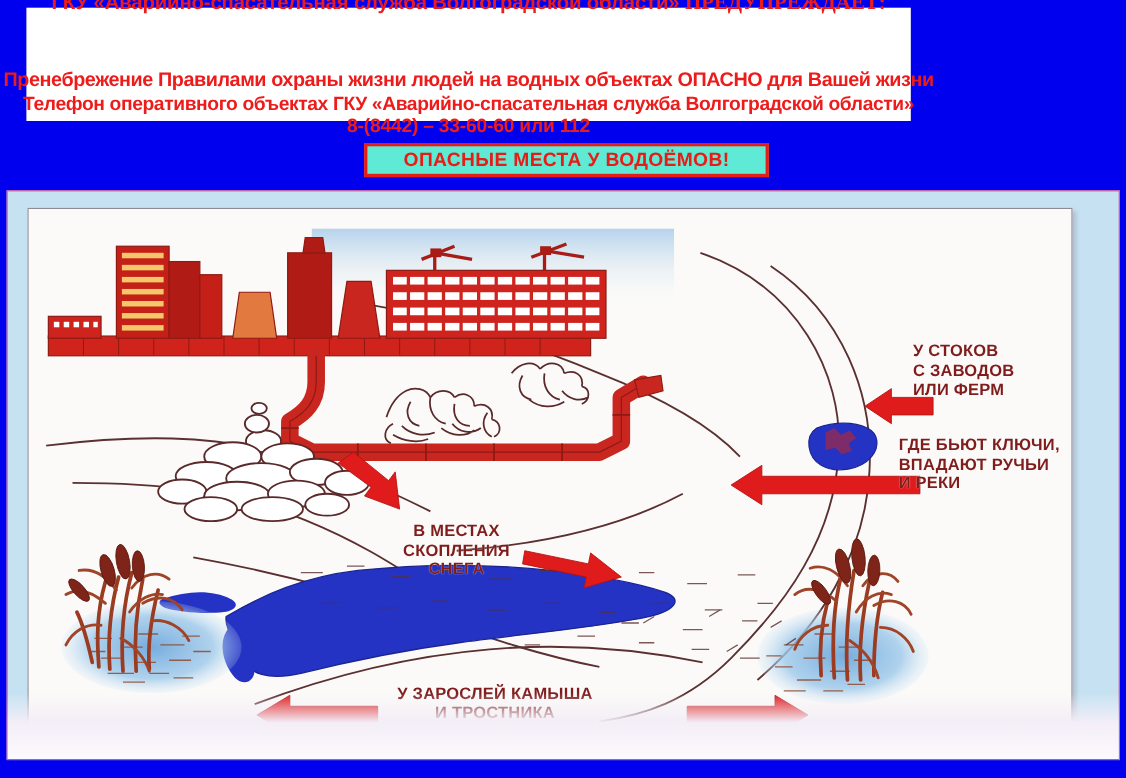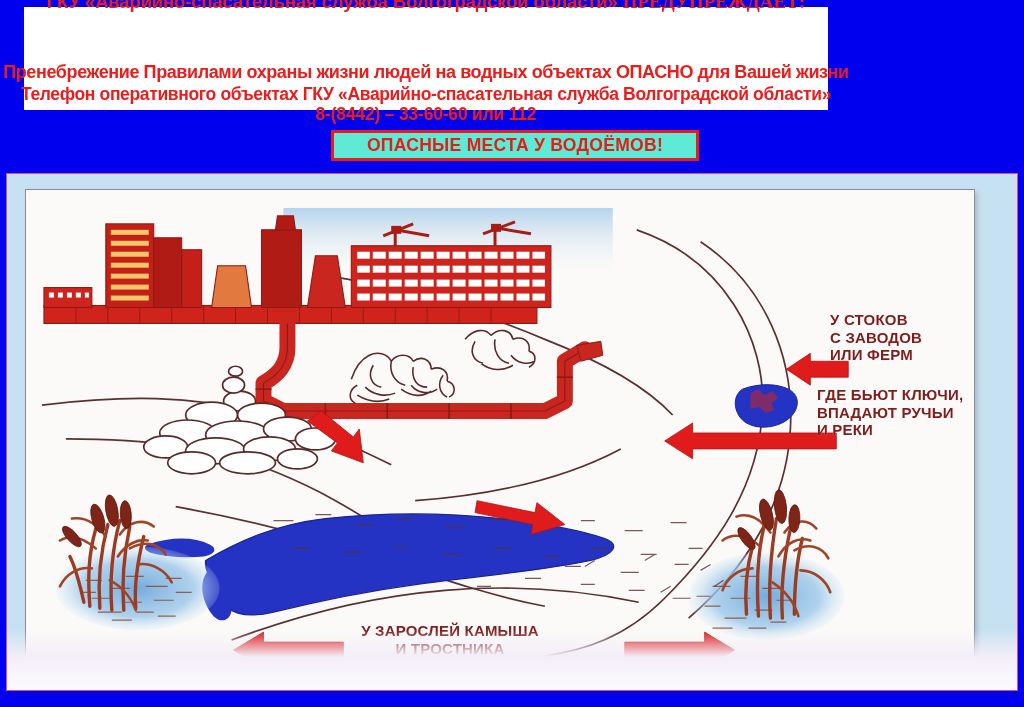--- a/index.html
+++ b/index.html
@@ -413,18 +413,21 @@
 
       <g>
         <path d="M600,454 L680,454 L680,444 L710,462 L680,480 L680,470 L600,470 Z" fill="#E01B1B" stroke="#B31212" stroke-width="0.8"></path>
       </g>
     </svg>
   </div>
 
   <div class="diag-label" id="label-stoki" style="left:823px; top:137px;">У СТОКОВ
 С ЗАВОДОВ
 ИЛИ ФЕРМ</div>
-  <div class="diag-label" id="label-klyuchi" style="left:810px; top:212px;">ГДЕ БЬЮТ КЛЮЧИ,
+  <div class="diag-label" id="label-klyuchi" style="left:810px; top:222px;">ГДЕ БЬЮТ КЛЮЧИ,
 ВПАДАЮТ РУЧЬИ
 И РЕКИ</div>
+  <div class="diag-label" id="label-sneg" style="left:346px; top:300px; width:124px;">В МЕСТАХ
+СКОПЛЕНИЯ
+СНЕГА</div>
   <div class="diag-label" id="label-kamysh" style="left:334px; top:448px; width:218px;">У ЗАРОСЛЕЙ КАМЫША
 И ТРОСТНИКА</div>
 </div>
 
 </body></html>

